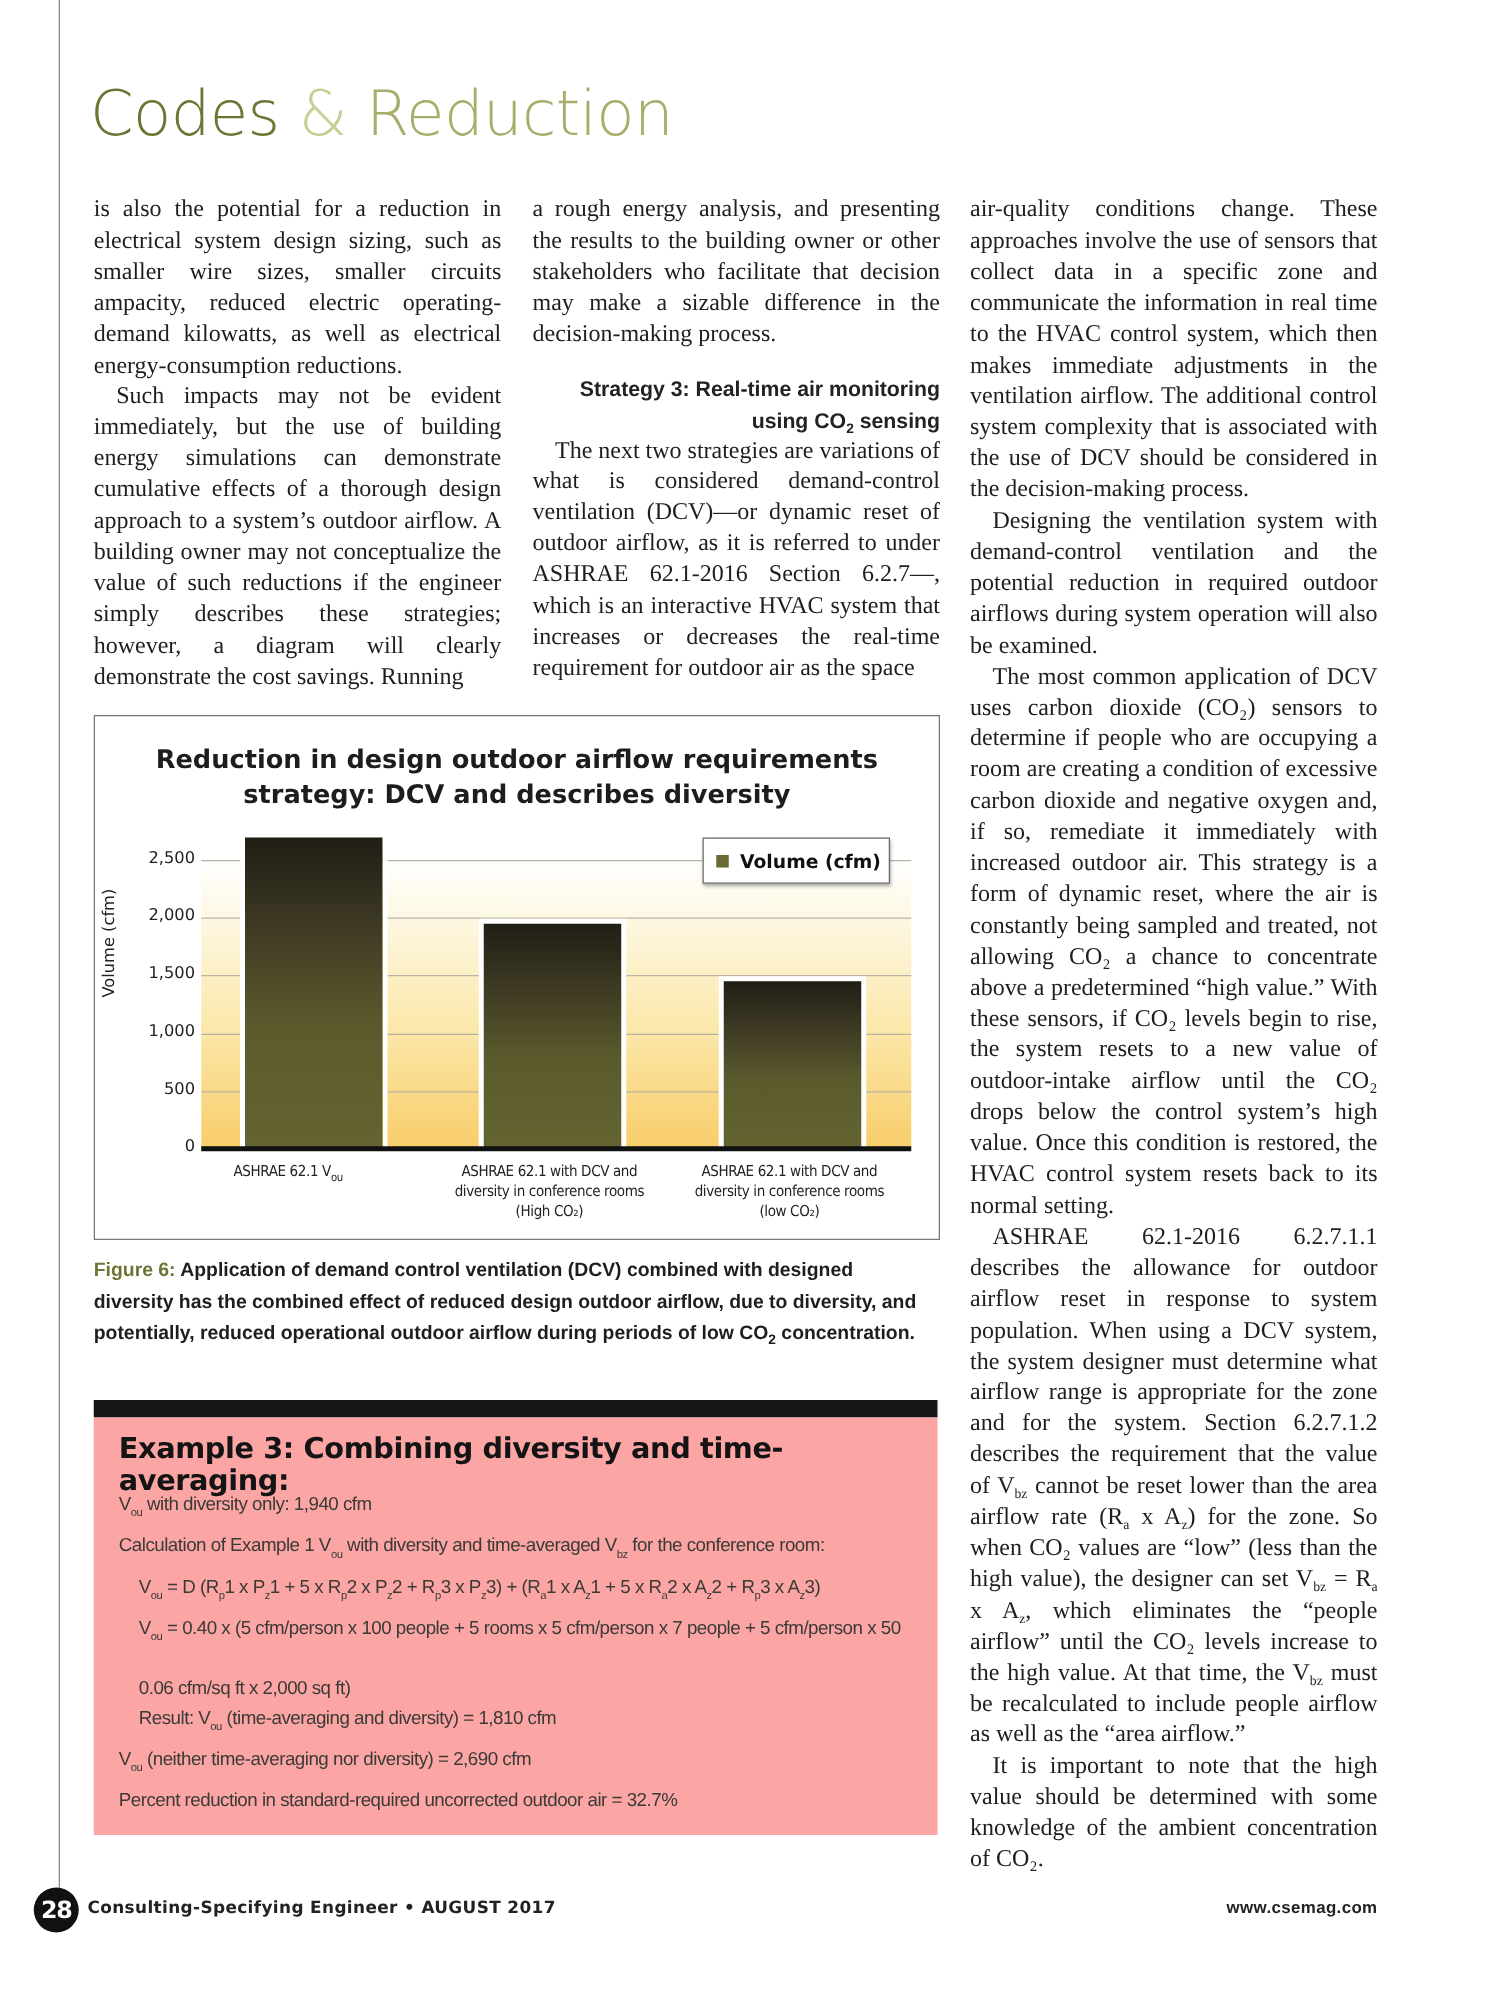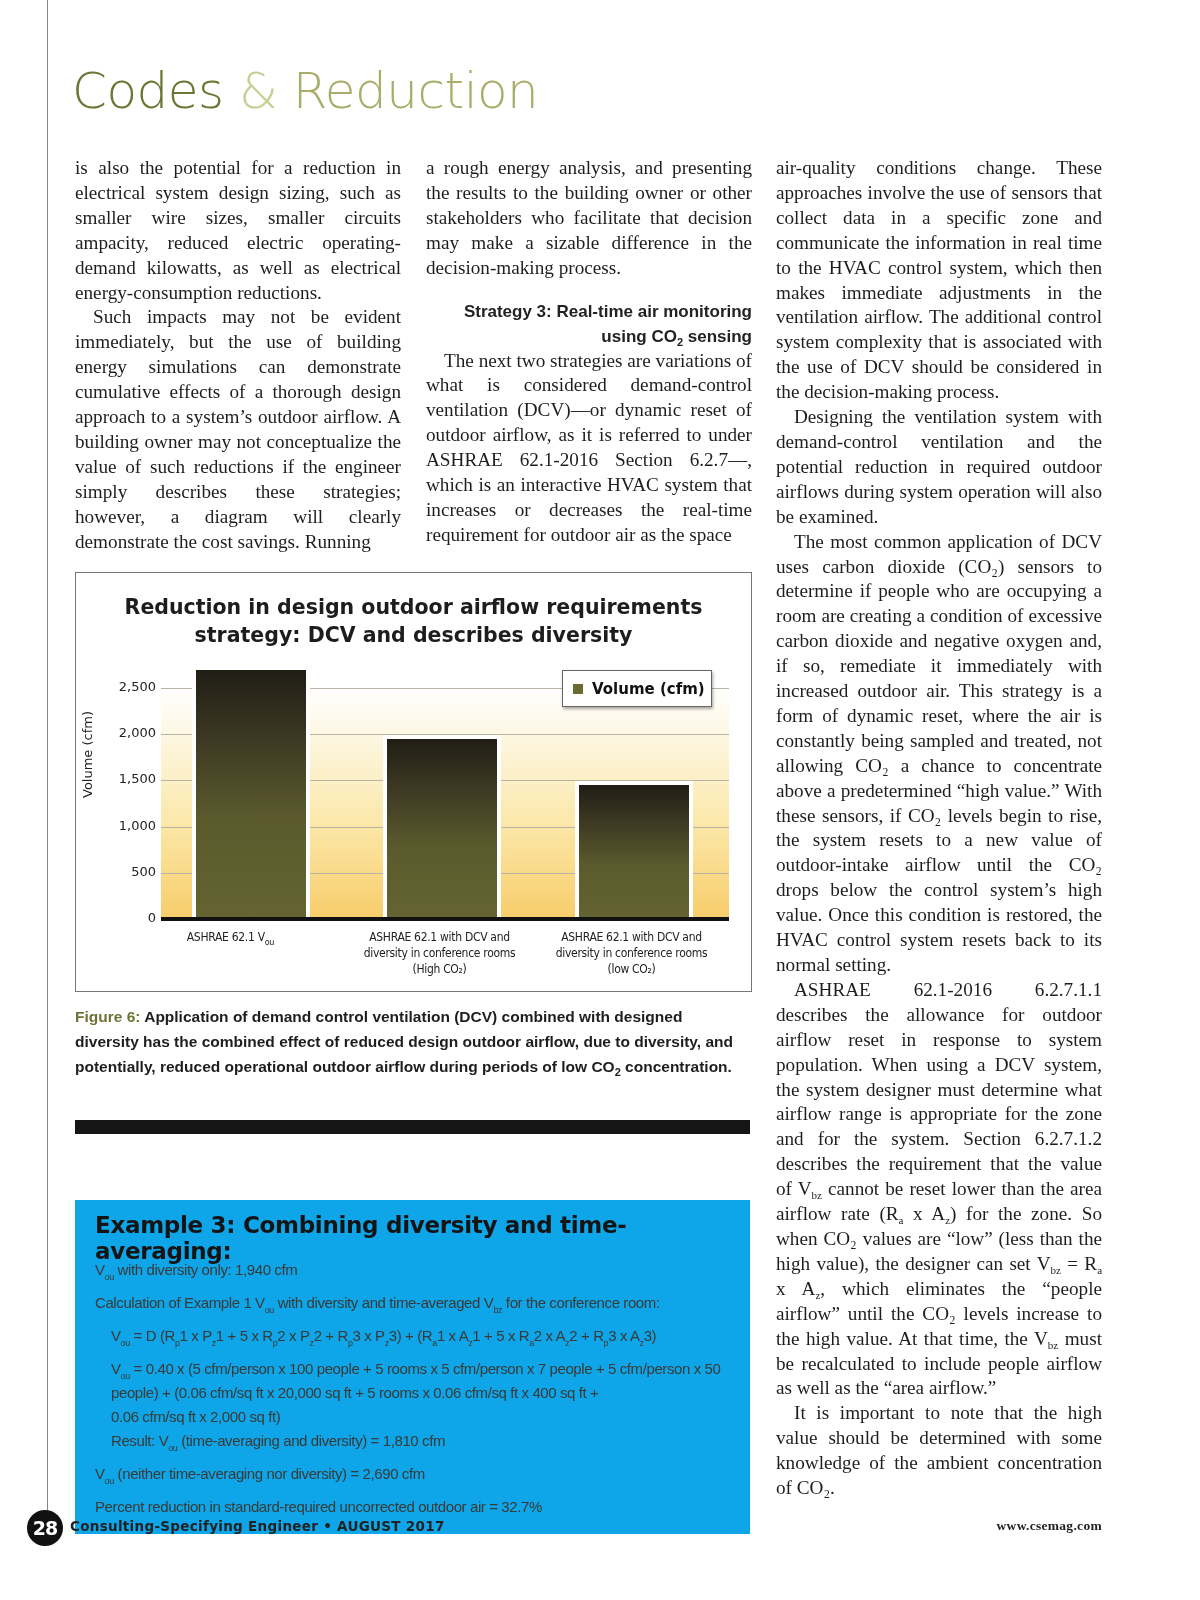--- a/index.html
+++ b/index.html
@@ -29,28 +29,28 @@
   .bar { position: absolute; bottom: 0; background: linear-gradient(to bottom, #201d15 0%, #3f3b24 30%, #5b5a2d 60%, #646331 100%); box-shadow: 0 0 0 4px #fff; }
   .legend { position: absolute; left: 486px; top: 97px; width: 148px; height: 35px; border: 1px solid #666; background: #fff; box-shadow: 1px 2px 3px rgba(0,0,0,0.35); display: flex; align-items: center; }
   .legend-swatch { width: 10px; height: 10px; margin-left: 10px; margin-right: 9px; background: #6b6a33; }
   .legend-label { font-family: "DejaVu Sans", sans-serif; font-weight: bold; font-size: 15px; color: #111; }
   .xlabel { position: absolute; top: 356px; width: 175px; text-align: center; font-family: "DejaVu Sans Condensed", "DejaVu Sans", sans-serif; font-size: 12px; line-height: 16px; color: #222; letter-spacing: -0.3px; }
 
   .caption { position: absolute; left: 75px; top: 1004px; width: 672px; font-family: "Liberation Sans", sans-serif; font-weight: bold; font-size: 15.5px; line-height: 25px; color: #1e1e1e; }
   .caption .fig { color: #6f7436; }
 
   .example-bar { position: absolute; left: 75px; top: 1120px; width: 675px; height: 14px; background: #161616; }
-  .example-box { position: absolute; left: 75px; top: 1200px; width: 675px; height: 334px; background: #0ea5e9; }
+  .example-box { position: absolute; left: 75px; top: 1134px; width: 675px; height: 334px; background: #fca5a5; }
   .example-title { position: absolute; left: 20px; top: 12px; font-family: "DejaVu Sans", sans-serif; font-weight: bold; font-size: 23px; color: #141414; letter-spacing: -0.3px; }
   .ex-line { position: absolute; font-family: "Liberation Sans Narrow", "Liberation Sans", sans-serif; font-size: 15px; line-height: 23px; color: #3a3a36; transform-origin: 0 0; white-space: nowrap; letter-spacing: -0.4px; }
   .ex-line sub { font-size: 9px; vertical-align: -5px; line-height: 0; }
 
   .footer-num { position: absolute; left: 27px; top: 1510px; width: 36px; height: 36px; border-radius: 50%; background: #111; color: #fff; font-family: "DejaVu Sans", sans-serif; font-weight: bold; font-size: 19px; line-height: 36px; text-align: center; letter-spacing: -1px; }
   .footer-left { position: absolute; left: 70px; top: 1518px; font-family: "DejaVu Sans", sans-serif; font-weight: bold; font-size: 13.5px; color: #222; letter-spacing: 0.3px; }
-  .footer-right { position: absolute; right: 98px; top: 1518px; font-family: Liberation Serif, serif; font-weight: bold; font-size: 13.5px; color: #222; letter-spacing: 0.3px; }
+  .footer-right { position: absolute; right: 98px; top: 1518px; font-family: Liberation Sans, sans-serif; font-weight: bold; font-size: 13.5px; color: #222; letter-spacing: 0.3px; }
 </style>
 </head>
 <body>
 
 <div class="vrule"></div>
 
 <div class="section-title"><span>Codes </span><span class="amp">&amp;</span><span class="std"> Reduction</span></div>
 
 <div class="col col1">
   <p>is also the potential for a reduction in electrical system design sizing, such as smaller wire sizes, smaller circuits ampacity, reduced electric operating-demand kilowatts, as well as electrical energy-consumption reductions.</p>
@@ -124,21 +124,20 @@
 <div class="example-box">
   <div class="example-title">Example 3: Combining diversity and time-averaging:</div>
 
   <div class="ex-line" style="left:20px;top:58px"><span>V</span><sub>ou</sub><span> with diversity only: 1,940 cfm</span></div>
 
   <div class="ex-line" style="left:20px;top:91px"><span>Calculation of Example 1 V</span><sub>ou</sub><span> with diversity and time-averaged V</span><sub>bz</sub><span> for the conference room:</span></div>
 
   <div class="ex-line" style="left:36px;top:124px">V<sub>ou</sub> = D (R<sub>p</sub>1 x P<sub>z</sub>1 + 5 x R<sub>p</sub>2 x P<sub>z</sub>2 + R<sub>p</sub>3 x P<sub>z</sub>3) + (R<sub>a</sub>1 x A<sub>z</sub>1 + 5 x R<sub>a</sub>2 x A<sub>z</sub>2 + R<sub>p</sub>3 x A<sub>z</sub>3)</div>
 
   <div class="ex-line" style="left:36px;top:157px">V<sub>ou</sub> <span>= 0.40 x (5 cfm/person x 100 people + 5 rooms x 5 cfm/person x 7 people + 5 cfm/person x 50</span></div>
-  <div class="ex-line" style="left:36px;top:181px">people) + (0.06 cfm/sq ft x 20,000 sq ft + 5 rooms x 0.06 cfm/sq ft x 400 sq ft +</div>
   <div class="ex-line" style="left:36px;top:205px">0.06 cfm/sq ft x 2,000 sq ft)</div>
 
   <div class="ex-line" style="left:36px;top:229px"><span>Result:  V</span><sub>ou</sub><span> (time-averaging and diversity) = 1,810 cfm</span></div>
 
   <div class="ex-line" style="left:20px;top:262px"><span>V</span><sub>ou</sub><span> (neither time-averaging nor diversity) = 2,690 cfm</span></div>
 
   <div class="ex-line" style="left:20px;top:295px">Percent reduction in standard-required uncorrected outdoor air = 32.7%</div>
 </div>
 
 <div class="footer-num">28</div>

